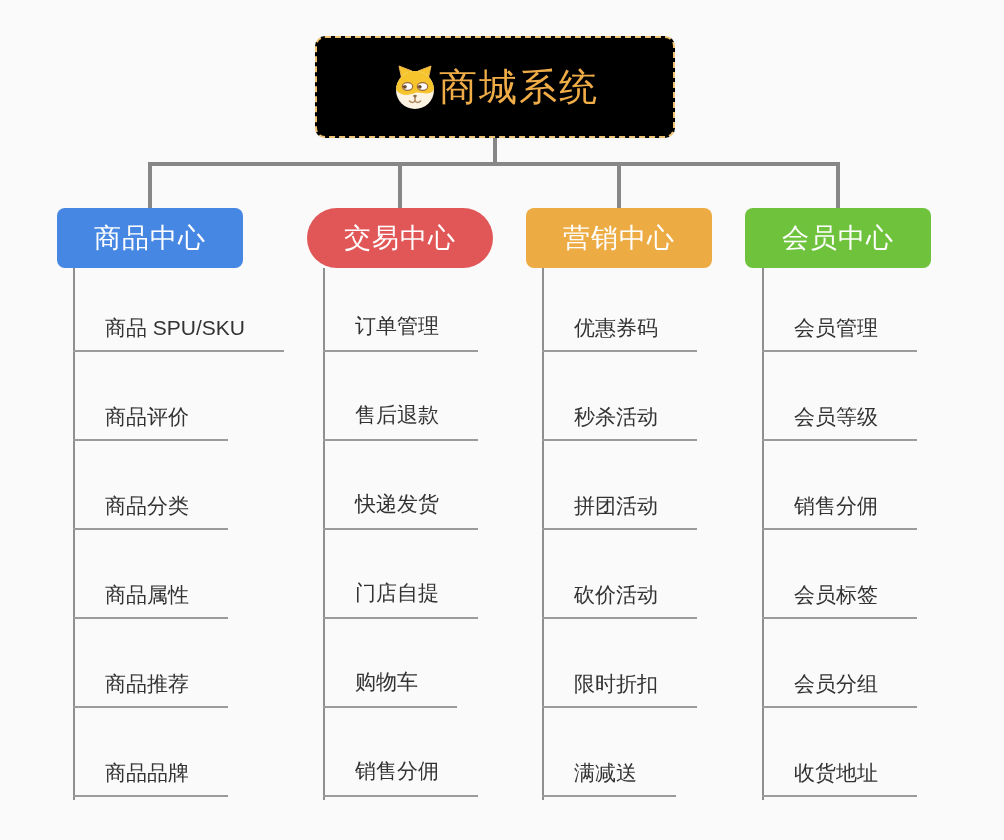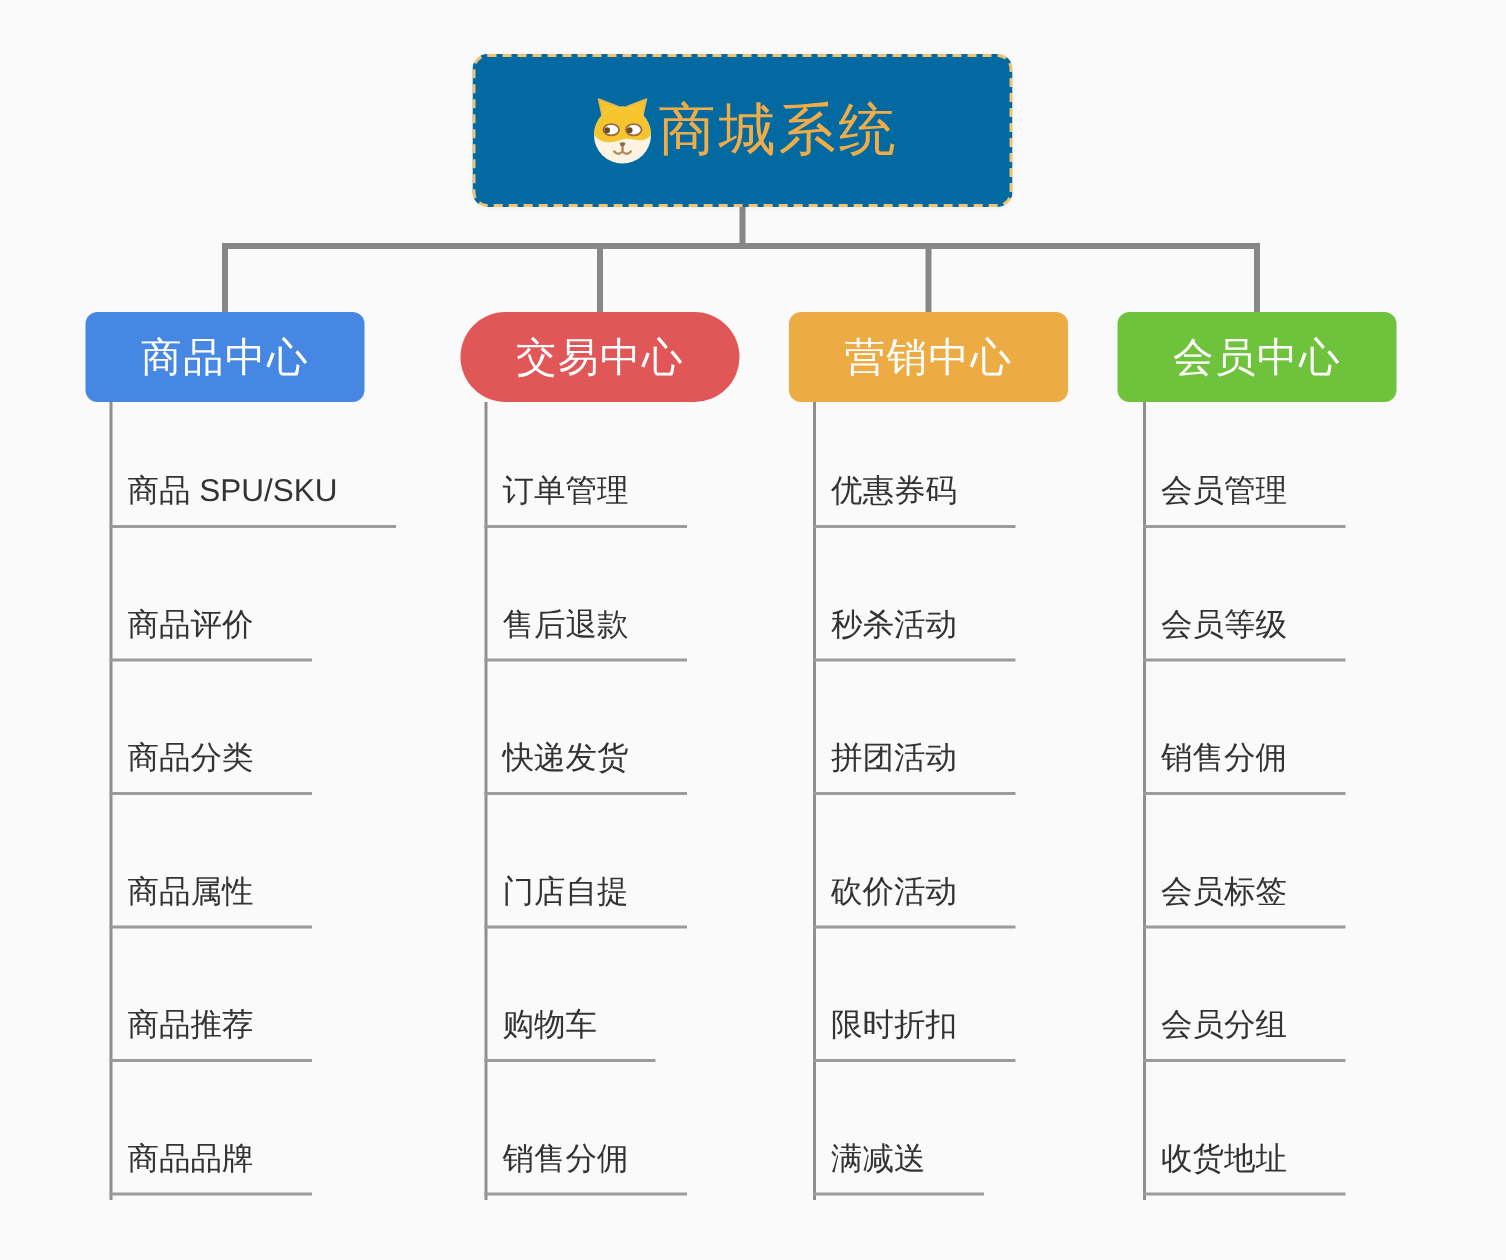--- a/index.html
+++ b/index.html
@@ -7,21 +7,21 @@
     width:1004px;height:840px;
     background:#fafafa;
     font-family:"Liberation Sans","DejaVu Sans",sans-serif;
     overflow:hidden;
   }
   .board{position:relative;width:1004px;height:840px;}
 
   
   .root-node{
     position:absolute;left:315px;top:36px;width:360px;height:102px;
-    background:#0369a1;
+    background:#000000;
     border:2px dashed #eec371;
     border-radius:10px;
     box-sizing:border-box;
     display:flex;align-items:center;justify-content:center;
     box-shadow:0 1px 3px rgba(0,0,0,0.04);
   }
   .root-title{
     color:#efac47;
     font-size:38px;
     letter-spacing:2px;
@@ -54,26 +54,26 @@
   
   .trunk{position:absolute;top:268px;width:2px;height:532px;background:#8f8f8f;}
   .trunk-0{left:73px;}
   .trunk-1{left:323px;}
   .trunk-2{left:542px;}
   .trunk-3{left:762px;}
 
   
   .leaf-col{position:absolute;top:268px;display:flex;flex-direction:column;align-items:flex-start;}
   .col-0{left:73px;}
-  .col-1{left:323px;}
+  .col-1{left:323px;font-family:Liberation Mono, monospace;}
   .col-2{left:542px;}
   .col-3{left:762px;}
   .leaf{
     margin-top:49px;
-    padding:0 39px 6px 12px;
+    padding:0 39px 6px 32px;
     border-bottom:2px solid #9b9b9b;
     font-size:21px;line-height:32px;color:#333333;
     width:max-content;
     white-space:nowrap;
   }
   .leaf:first-child{margin-top:44px;}
 </style>
 </head>
 <body>
 

